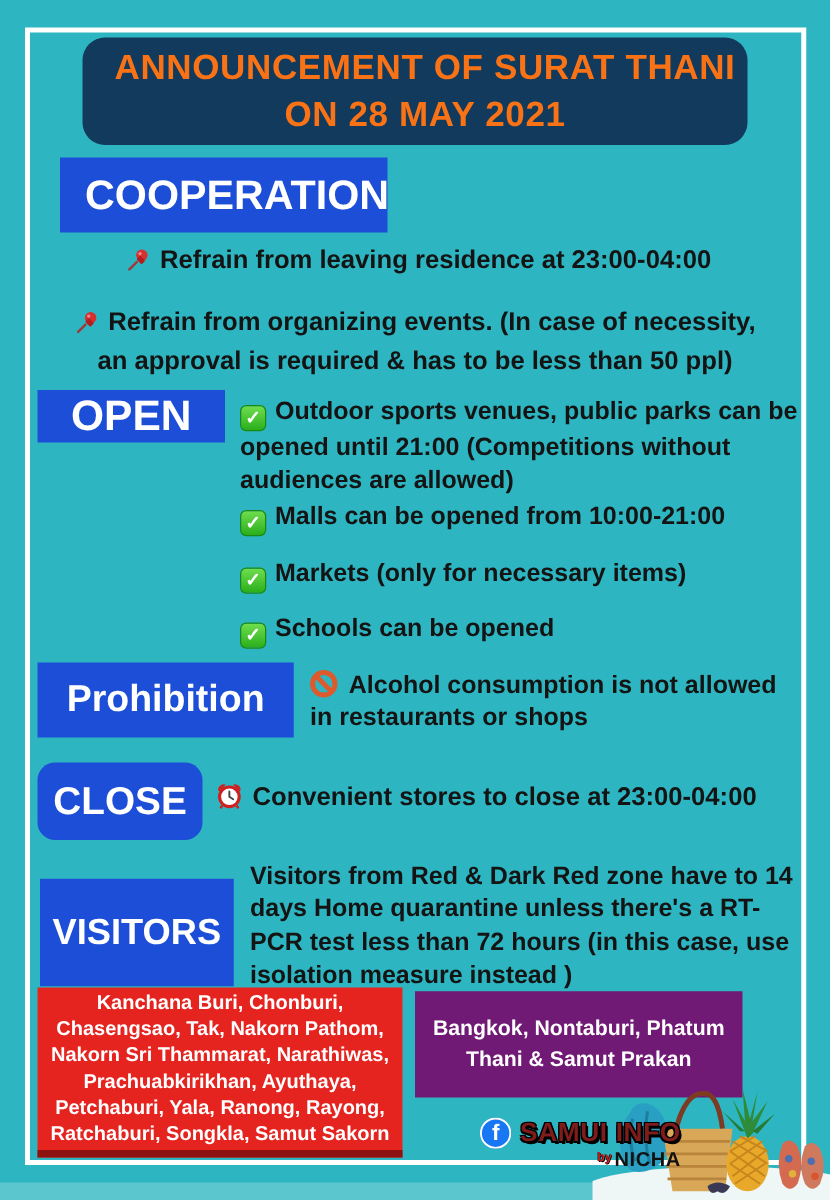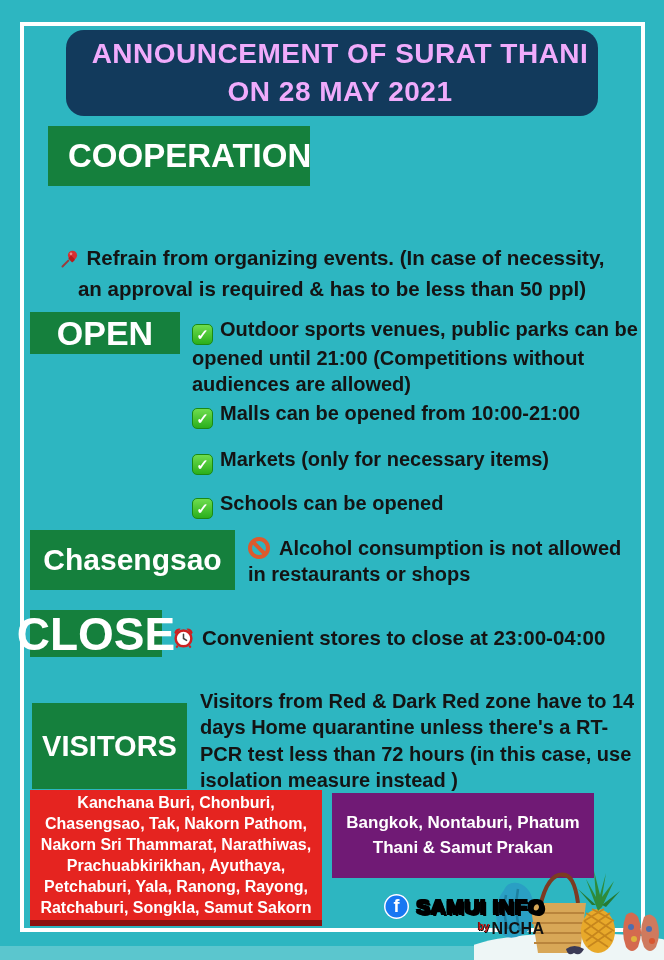--- a/index.html
+++ b/index.html
@@ -10,30 +10,30 @@
     background:#2db6c1; overflow:hidden; font-weight:700; color:#141414;
   }
   .frame {
     position:absolute; left:20px; top:22px; width:625px; height:910px;
     border:4px solid #ffffff; z-index:1;
   }
   .header-box {
     position:absolute; left:66px; top:30px; width:532px; height:86px;
     background:#123a5c; border-radius:18px; z-index:2;
     display:flex; flex-direction:column; align-items:center; justify-content:center;
-    color:#f0abfc; font-size:28px; letter-spacing:.5px; text-align:center; line-height:1.35;padding-left:16px;
+    color:#f97316; font-size:28px; letter-spacing:.5px; text-align:center; line-height:1.35;padding-left:16px;
   }
   .section-label {
-    position:absolute; background:#15803d; color:#fff; z-index:2;
+    position:absolute; background:#1d4ed8; color:#fff; z-index:2;
     display:flex; align-items:center; justify-content:center; text-align:center;
   }
   .lbl-cooperation { left:48px;  top:126px; width:262px; height:60px; font-size:33px; justify-content:flex-start; padding-left:20px; }
   .lbl-open       { left:30px;  top:312px; width:150px; height:42px; font-size:34px; }
   .lbl-prohibition{ left:30px;  top:530px; width:205px; height:60px; font-size:30px; }
-  .lbl-close      { left:30px;  top:610px; width:132px; height:47px; font-size:46px; }
+  .lbl-close      { left:30px;  top:610px; width:132px; height:62px; font-size:31px;border-radius:14px; }
   .lbl-visitors   { left:32px;  top:703px; width:155px; height:86px; font-size:29px; }
 
   .item { position:absolute; z-index:2; font-size:20px; line-height:1.32; }
   .centered { text-align:center; }
   .icon { display:inline-block; vertical-align:-4px; margin-right:7px; }
 
   .coop-1 { left:70px;  top:194px; width:530px; font-size:20.5px; }
   .coop-2 { left:58px;  top:244px; width:548px; font-size:20.5px; }
   .open-1 { left:192px; top:316px; width:452px; }
   .open-2 { left:192px; top:400px; width:452px; }
@@ -78,21 +78,21 @@
 
   
   .credit { position:absolute; left:384px; top:894px; z-index:4; }
   .credit-row { display:flex; align-items:center; gap:7px; }
   .fb-circle {
     width:25px; height:25px; border-radius:50%; background:#1877f2;
     color:#fff; display:flex; align-items:center; justify-content:center;
     font-size:18px; font-weight:700; box-shadow:0 0 0 1.5px #fff inset;
   }
   .samui-info {
-    color:#000000; font-size:21px; letter-spacing:.5px;
+    color:#7f1d1d; font-size:21px; letter-spacing:.5px;
     text-shadow:-1px -1px 0 #000, 1px -1px 0 #000, -1px 1px 0 #000, 1px 1px 0 #000, 2px 2px 0 #000;
   }
   .byline { text-align:right; margin-top:1px; }
   .by-prefix { color:#d21e1e; font-size:10px; vertical-align:4px; margin-right:2px;
     text-shadow:-0.5px -0.5px 0 #000, 0.5px 0.5px 0 #000; }
   .by-name { color:#111; font-size:16px; letter-spacing:.5px; }
 
   .beach { position:absolute; right:0; bottom:0; z-index:3; }
   .bottom-strip {
     position:absolute; left:0; bottom:0; width:100%; height:14px;
@@ -108,20 +108,28 @@
 
   <div class="header-box">
     <div>ANNOUNCEMENT OF SURAT THANI</div>
     <div>ON 28 MAY 2021</div>
   </div>
 
   <div class="section-label lbl-cooperation">
     <span>COOPERATION</span>
   </div>
 
+  <div class="item centered coop-1">
+    <span class="icon"><svg width="20" height="20" viewBox="0 0 24 24">
+          <circle cx="15" cy="7.5" r="5.5" fill="#d63031"></circle>
+          <circle cx="13.2" cy="5.8" r="1.6" fill="#ef8a8a"></circle>
+          <rect x="10.5" y="9.5" width="7" height="5" rx="1" fill="#b71c1c" transform="rotate(45 14 12)"></rect>
+          <path d="M10 14 L3 21" stroke="#9c3b3b" stroke-width="2.4" stroke-linecap="round"></path>
+        </svg></span><span>Refrain from leaving residence at 23:00-04:00</span>
+  </div>
 
   <div class="item centered coop-2">
     <span class="icon"><svg width="20" height="20" viewBox="0 0 24 24">
           <circle cx="15" cy="7.5" r="5.5" fill="#d63031"></circle>
           <circle cx="13.2" cy="5.8" r="1.6" fill="#ef8a8a"></circle>
           <rect x="10.5" y="9.5" width="7" height="5" rx="1" fill="#b71c1c" transform="rotate(45 14 12)"></rect>
           <path d="M10 14 L3 21" stroke="#9c3b3b" stroke-width="2.4" stroke-linecap="round"></path>
         </svg></span><span>Refrain from organizing events. (In case of necessity, an approval is required &amp; has to be less than 50 ppl)</span>
   </div>
 
@@ -136,21 +144,21 @@
     <span class="icon check-box"></span><span>Malls can be opened from 10:00-21:00</span>
   </div>
   <div class="item open-3">
     <span class="icon check-box"></span><span>Markets (only for necessary items)</span>
   </div>
   <div class="item open-4">
     <span class="icon check-box"></span><span>Schools can be opened</span>
   </div>
 
   <div class="section-label lbl-prohibition">
-    <span>Chasengsao</span>
+    <span>Prohibition</span>
   </div>
   <div class="item proh-1">
     <span class="icon no-sign"></span><span>Alcohol consumption is not allowed in restaurants or shops</span>
   </div>
 
   <div class="section-label lbl-close">
     <span>CLOSE</span>
   </div>
   <div class="item close-1">
     <span class="icon"><svg width="23" height="23" viewBox="0 0 24 24">

